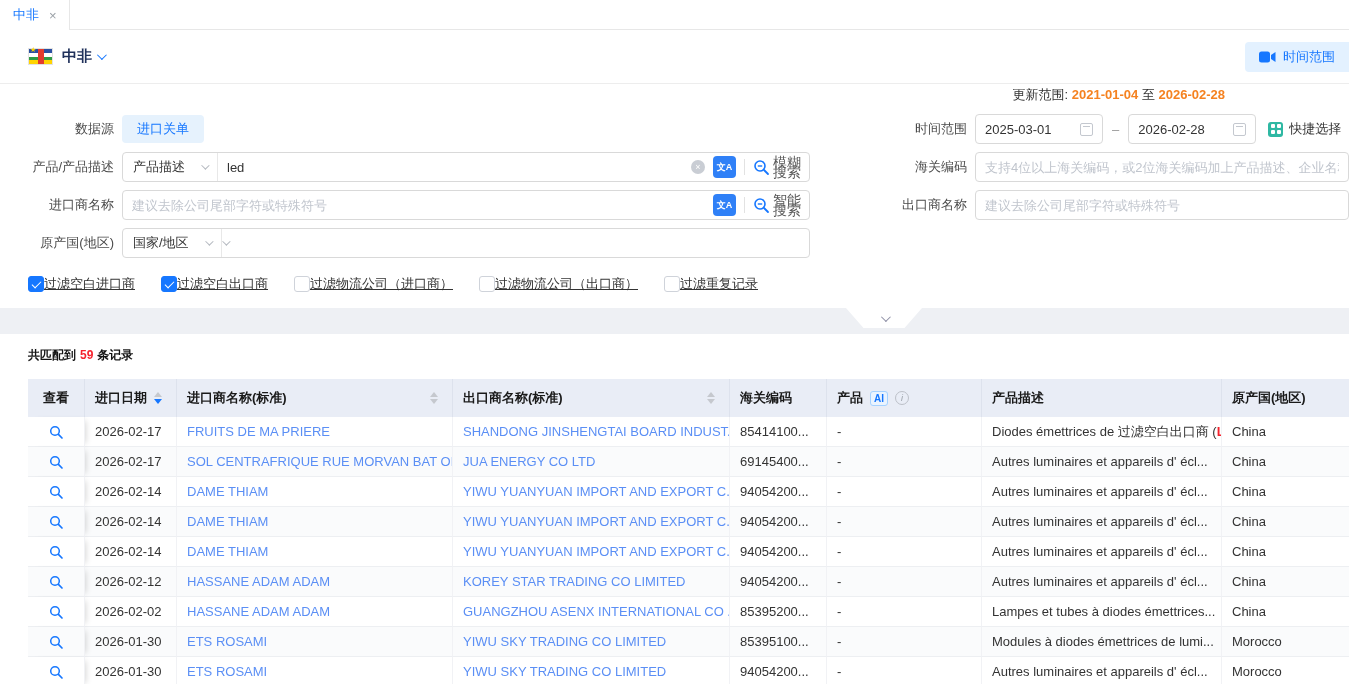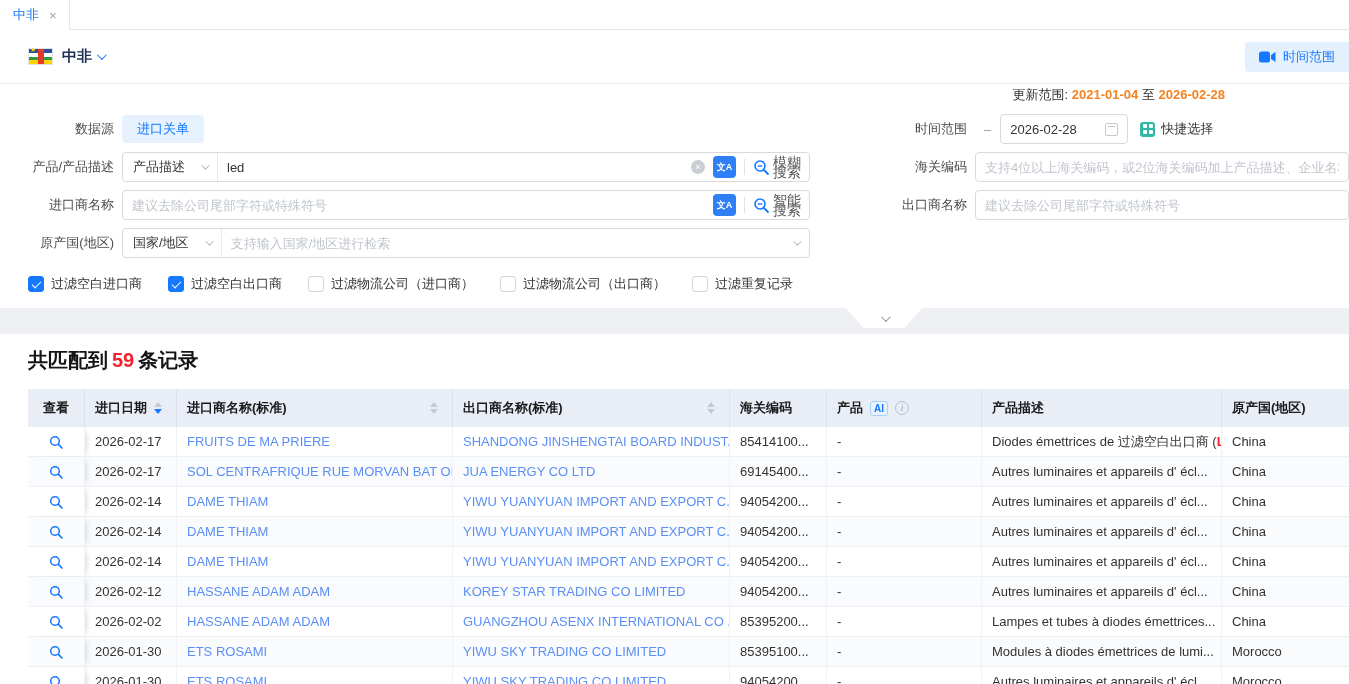--- a/index.html
+++ b/index.html
@@ -49,34 +49,34 @@
   .rinput{width:calc(100% + 14px);}
   .dinput{width:128px;flex:none;padding:0 9px;justify-content:space-between;color:#333;cursor:pointer;}
   .dash{color:#999;margin:0 9px;}
   .quick{display:flex;align-items:center;gap:6px;margin-left:12px;cursor:pointer;color:#333;}
   .quick-icon{width:15px;height:15px;border-radius:3px;background:#2fb8a3;display:grid;grid-template-columns:4px 4px;grid-template-rows:4px 4px;gap:2px;place-content:center;flex:none;}
   .quick-icon i{background:#fff;border-radius:1px;}
   .cal{width:13px;height:13px;flex:none;position:relative;border:1.3px solid #c4c8cf;border-radius:2px;}
   .cal:before{content:"";position:absolute;left:2px;right:2px;top:2.5px;border-top:1.3px solid #c4c8cf;}
   .mag{flex:none;}
   .cbrow{display:flex;gap:26px;margin-top:16px;padding-left:28px;align-items:center;height:20px;}
-  .cb{display:flex;align-items:center;gap:7px;cursor:pointer;}
+  .cb{display:flex;align-items:center;cursor:pointer;text-decoration:underline;}
   .cbox{width:16px;height:16px;border-radius:3px;border:1px solid #cfd3da;background:#fff;position:relative;flex:none;}
   .cbox.checked{background:#1677ff;border-color:#1677ff;}
   .cbox.checked:after{content:"";position:absolute;left:4.5px;top:1.5px;width:4px;height:8px;border-right:1.8px solid #fff;border-bottom:1.8px solid #fff;transform:rotate(45deg);}
   .cbl{color:#333;}
 
   
   .gapband{height:26px;background:#eef0f4;position:relative;}
   .notch{position:absolute;top:0;left:846px;width:76px;height:20px;background:#fff;clip-path:polygon(0 0,100% 0,77% 100%,23% 100%);display:flex;align-items:center;justify-content:center;cursor:pointer;}
   .notch .nchev{width:7px;height:7px;border-right:1.6px solid #8f90a6;border-bottom:1.6px solid #8f90a6;transform:rotate(45deg) translateY(-2px);}
 
   
   .results{background:#fff;height:362px;padding:13px 0 0 28px;}
-  .rtitle{font-size:20px;font-weight:bold;color:#141414;margin-bottom:15px;}
+  .rtitle{font-size:12px;font-weight:bold;color:#141414;margin-bottom:15px;}
   .rcount{color:#f5222d;margin:0 4px;}
   table{border-collapse:separate;border-spacing:0;table-layout:fixed;width:1321px;}
   th{background:#e9edf6;height:38px;font-weight:bold;color:#1a1a1a;text-align:left;padding:0 10px;border-right:1px solid #dde2ed;font-size:13px;white-space:nowrap;overflow:hidden;}
   th:last-child{border-right:none;}
   .thw{display:flex;align-items:center;gap:7px;}
   .thw.center{justify-content:center;}
   .carets{display:flex;flex-direction:column;gap:2px;flex:none;}
   .carets.end{margin-left:auto;margin-right:4px;}
   .car-up{width:0;height:0;border-left:4px solid transparent;border-right:4px solid transparent;border-bottom:5px solid #c5c8ce;}
   .car-down{width:0;height:0;border-left:4px solid transparent;border-right:4px solid transparent;border-top:5px solid #c5c8ce;}
@@ -129,20 +129,24 @@
     <span class="d">2026-02-28</span>
   </div>
 
   <div class="frow">
     <div class="flabel">数据源</div>
     <div class="lfield">
       <div class="btn-blue">进口关单</div>
     </div>
     <div class="flabel rt">时间范围</div>
     <div class="rfield">
+      <div class="sinput dinput">
+        <span>2025-03-01</span>
+        <span class="cal"></span>
+      </div>
       <span class="dash">–</span>
       <div class="sinput dinput">
         <span>2026-02-28</span>
         <span class="cal"></span>
       </div>
       <div class="quick">
         <span class="quick-icon">
             <i></i>
             <i></i>
             <i></i>
@@ -209,21 +213,20 @@
   </div>
 
   <div class="frow">
     <div class="flabel">原产国(地区)</div>
     <div class="lfield">
       <div class="igroup">
         <div class="iselect">
           <span>国家/地区</span>
           <span class="gchev"></span>
         </div>
-        <input class="itext" placeholder="支持输入国家/地区进行检索" style="">
         <span class="gchev" style="margin-right:10px;"></span>
       </div>
     </div>
   </div>
 
   <div class="cbrow" id="checkbox-row">
       <label class="cb">
         <span class="cbox checked"></span>
         <span class="cbl">过滤空白进口商</span>
       </label>

